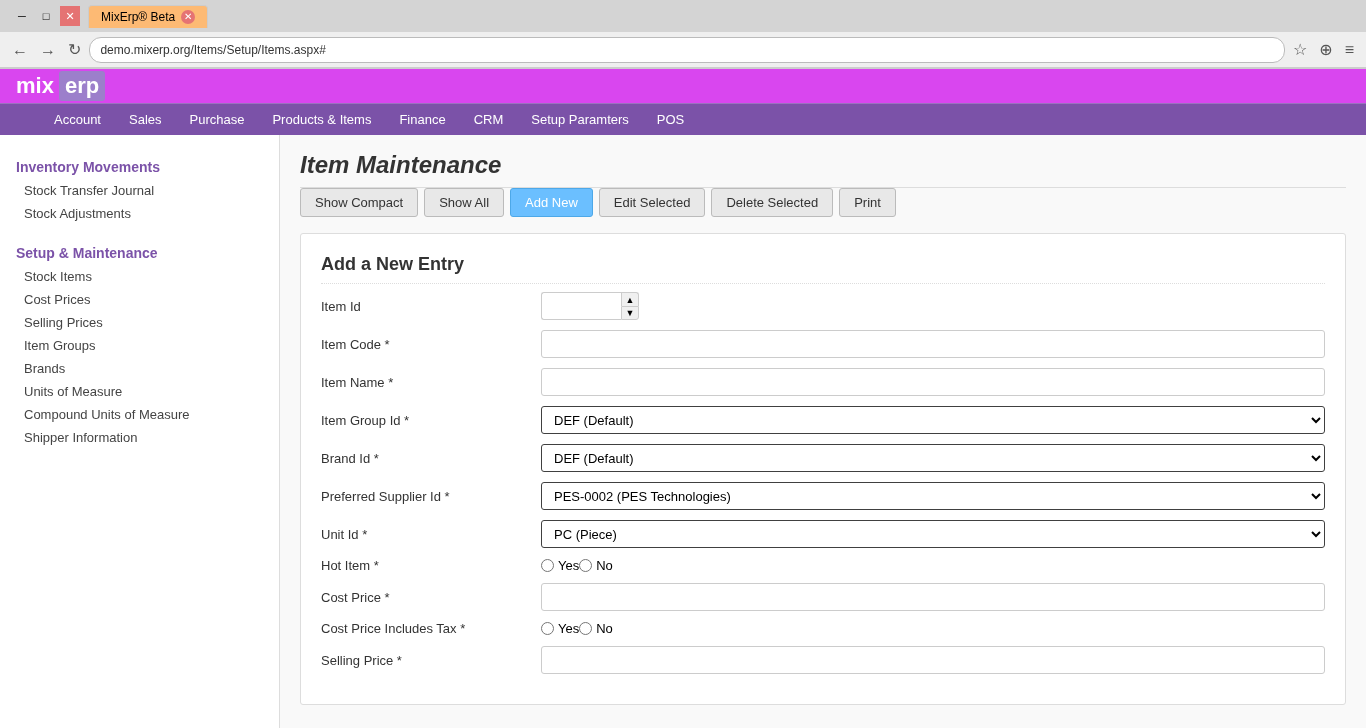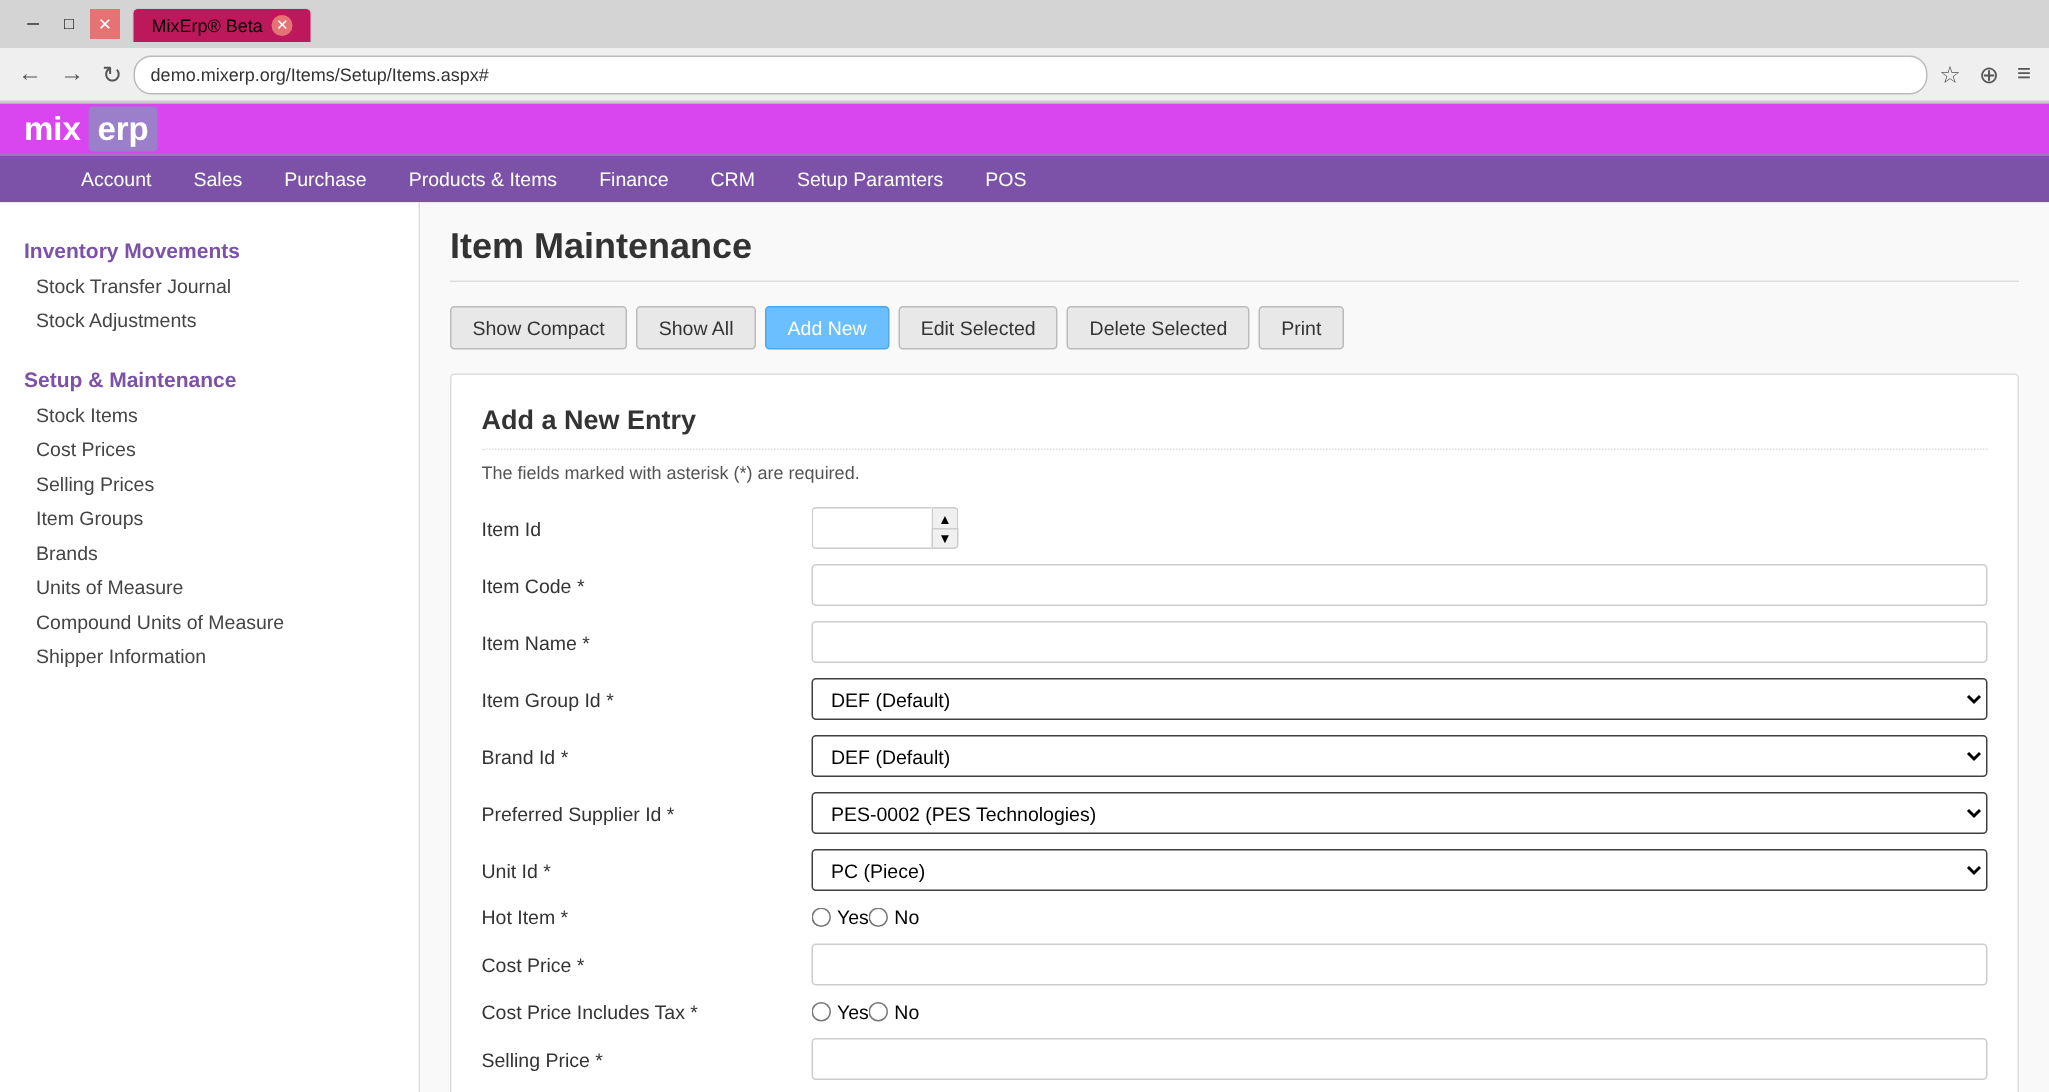--- a/index.html
+++ b/index.html
@@ -1,21 +1,21 @@
 <!DOCTYPE html>
 <html><head>
   <meta charset="utf-8">
   <style>
     * { box-sizing: border-box; margin: 0; padding: 0; }
     body { font-family: Arial, sans-serif; font-size: 13px; background: #f0f0f0; }
 
     
     .browser-chrome { background: #e8e8e8; border-bottom: 1px solid #ccc; }
     .browser-titlebar { background: #d4d4d4; padding: 4px 8px; display: flex; align-items: center; gap: 8px; height: 32px; }
-    .browser-tab { background: #be185d; border: 1px solid #ccc; border-bottom: none; padding: 4px 12px; border-radius: 4px 4px 0 0; font-size: 12px; display: flex; align-items: center; gap: 6px; max-width: 200px; }
+    .browser-tab { background: #fdba74; border: 1px solid #ccc; border-bottom: none; padding: 4px 12px; border-radius: 4px 4px 0 0; font-size: 12px; display: flex; align-items: center; gap: 6px; max-width: 200px; }
     .tab-close { background: #e57373; border-radius: 50%; width: 14px; height: 14px; display: flex; align-items: center; justify-content: center; font-size: 10px; cursor: pointer; color: white; }
     .browser-controls { display: flex; align-items: center; gap: 4px; padding: 4px 8px; height: 36px; background: #efefef; border-bottom: 1px solid #ccc; }
     .browser-btn { background: none; border: none; cursor: pointer; font-size: 16px; color: #555; padding: 2px 4px; }
     .address-bar { flex: 1; border: 1px solid #bbb; border-radius: 12px; padding: 3px 10px; font-size: 12px; background: white; color: #333; height: 26px; }
     .wc-btn { width: 20px; height: 20px; border: none; cursor: pointer; font-size: 11px; display: flex; align-items: center; justify-content: center; }
     .wc-min { background: #d4d4d4; }
     .wc-max { background: #d4d4d4; }
     .wc-close { background: #e57373; color: white; }
 
     
@@ -31,21 +31,21 @@
     
     .content-layout { display: flex; background: white; min-height: calc(728px - 120px); }
 
     
     .sidebar { width: 280px; background: white; border-right: 1px solid #ddd; padding: 16px 0; flex-shrink: 0; }
     .sidebar-section-title { color: #7b52a8; font-weight: bold; font-size: 14px; padding: 8px 16px 4px 16px; }
     .sidebar-item { padding: 4px 16px 4px 24px; color: #444; font-size: 13px; cursor: pointer; display: block; text-decoration: none; }
 
     
     .main-content { flex: 1; padding: 16px 20px; background: #f9f9f9; }
-    .page-title { font-size: 24px; font-weight: bold; color: #333; margin-bottom: 16px; padding-bottom: 8px; border-bottom: 1px solid #ddd; }
+    .page-title { font-size: 24px; font-weight: bold; color: #333; padding-bottom: 8px; border-bottom: 1px solid #ddd; font-style: italic; }
 
     
     .toolbar { display: flex; gap: 6px; margin-bottom: 16px; }
     .btn { padding: 6px 14px; border: 1px solid #bbb; border-radius: 3px; cursor: pointer; font-size: 13px; background: #e8e8e8; color: #333; }
     .btn-primary { background: #6bbfff; border-color: #4da8e8; color: white; }
     .btn-secondary { background: #e8e8e8; }
 
     
     .form-panel { background: white; border: 1px solid #ddd; border-radius: 3px; padding: 20px; }
     .form-panel-title { font-size: 18px; font-weight: bold; color: #333; margin-bottom: 8px; border-bottom: 1px dotted #ddd; padding-bottom: 8px; }
@@ -155,21 +155,20 @@
       <button class="btn btn-secondary">Show Compact</button>
       <button class="btn btn-secondary">Show All</button>
       <button class="btn btn-primary">Add New</button>
       <button class="btn btn-secondary">Edit Selected</button>
       <button class="btn btn-secondary">Delete Selected</button>
       <button class="btn btn-secondary">Print</button>
     </div>
 
     <div class="form-panel">
       <div class="form-panel-title">Add a New Entry</div>
-      <div class="form-required-note">The fields marked with asterisk (*) are required.</div>
 
       <div class="form-row">
         <div class="form-label">Item Id</div>
         <div class="form-field form-spinner">
           <input type="text" class="form-input" style="width: 80px; border-radius: 3px 0px 0px 3px; border-right: none;">
           <div class="spinner-btns">
             <button class="spinner-btn">▲</button>
             <button class="spinner-btn">▼</button>
           </div>
         </div>

